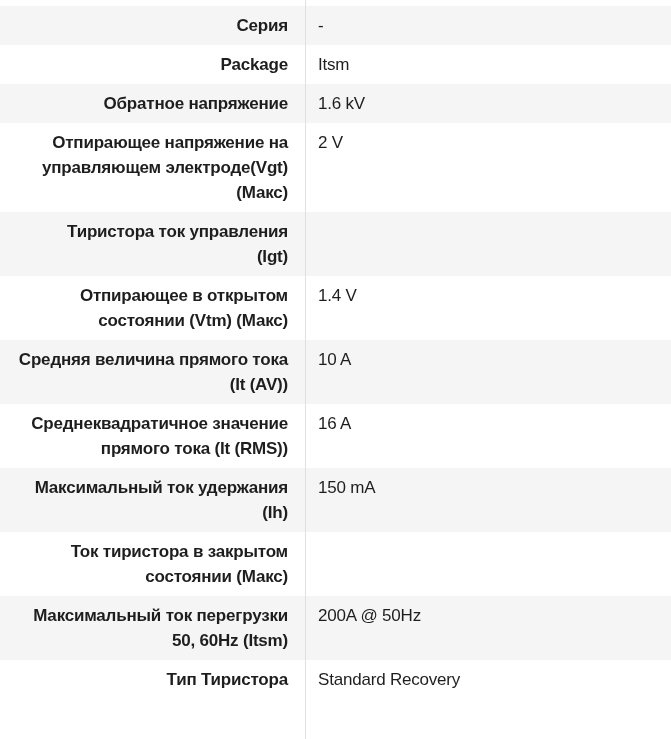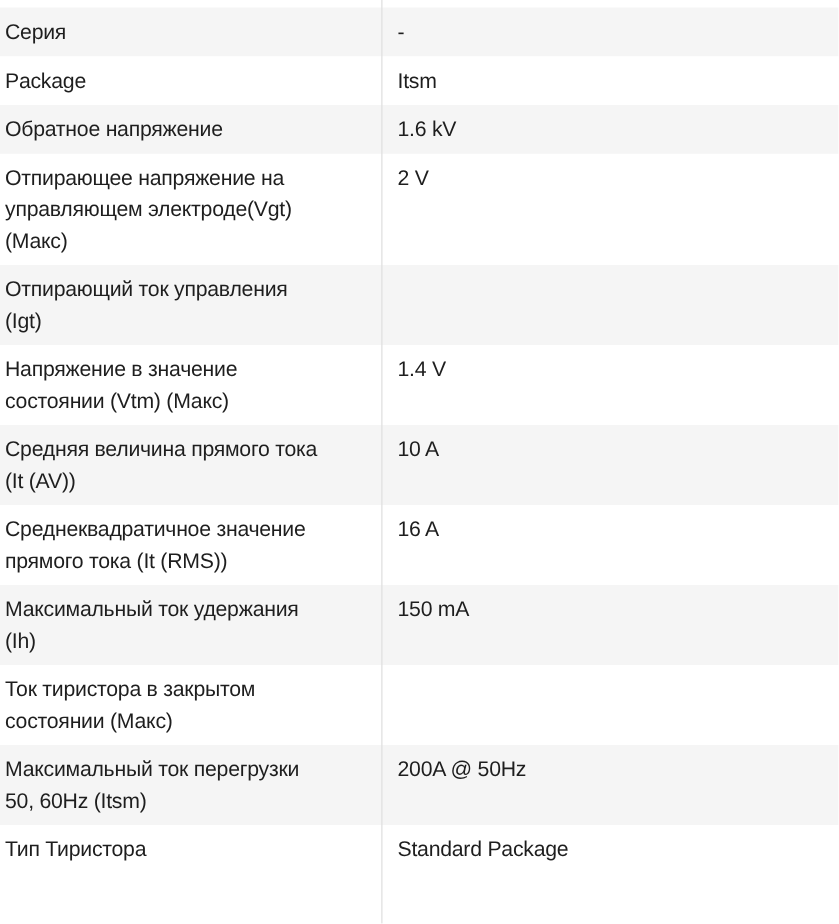--- a/index.html
+++ b/index.html
@@ -42,22 +42,22 @@
     padding-bottom: 7px;
     font-size: 17px;
     line-height: 25px;
     letter-spacing: -0.2px;
   }
   .cell.label {
     width: 305px;
     flex: 0 0 305px;
     padding-left: 4px;
     padding-right: 17px;
-    text-align: left;
-    font-weight: normal;
+    text-align: right;
+    font-weight: bold;
     white-space: pre-line;
   }
   .cell.value {
     flex: 1 1 auto;
     padding-left: 13px;
     padding-right: 8px;
     text-align: left;
     font-weight: normal;
     white-space: nowrap;
   }
@@ -88,26 +88,26 @@
     </div>
 
     <div class="row triple">
       <div class="cell label">Отпирающее напряжение на
 управляющем электроде(Vgt)
 (Макс)</div>
       <div class="cell value">2 V</div>
     </div>
 
     <div class="row double alt">
-      <div class="cell label">Отпирающий ток управления
+      <div class="cell label">Тиристора ток управления
 (Igt)</div>
     </div>
 
     <div class="row double">
-      <div class="cell label">Напряжение в значение
+      <div class="cell label">Отпирающее в открытом
 состоянии (Vtm) (Макс)</div>
       <div class="cell value">1.4 V</div>
     </div>
 
     <div class="row double alt">
       <div class="cell label">Средняя величина прямого тока
 (It (AV))</div>
       <div class="cell value">10 A</div>
     </div>
 
@@ -129,18 +129,18 @@
     </div>
 
     <div class="row double alt">
       <div class="cell label">Максимальный ток перегрузки
 50, 60Hz (Itsm)</div>
       <div class="cell value">200A @ 50Hz</div>
     </div>
 
     <div class="row single">
       <div class="cell label">Тип Тиристора</div>
-      <div class="cell value">Standard Package</div>
+      <div class="cell value">Standard Recovery</div>
     </div>
 
 
   </div>
 </div>
 
 </body></html>

